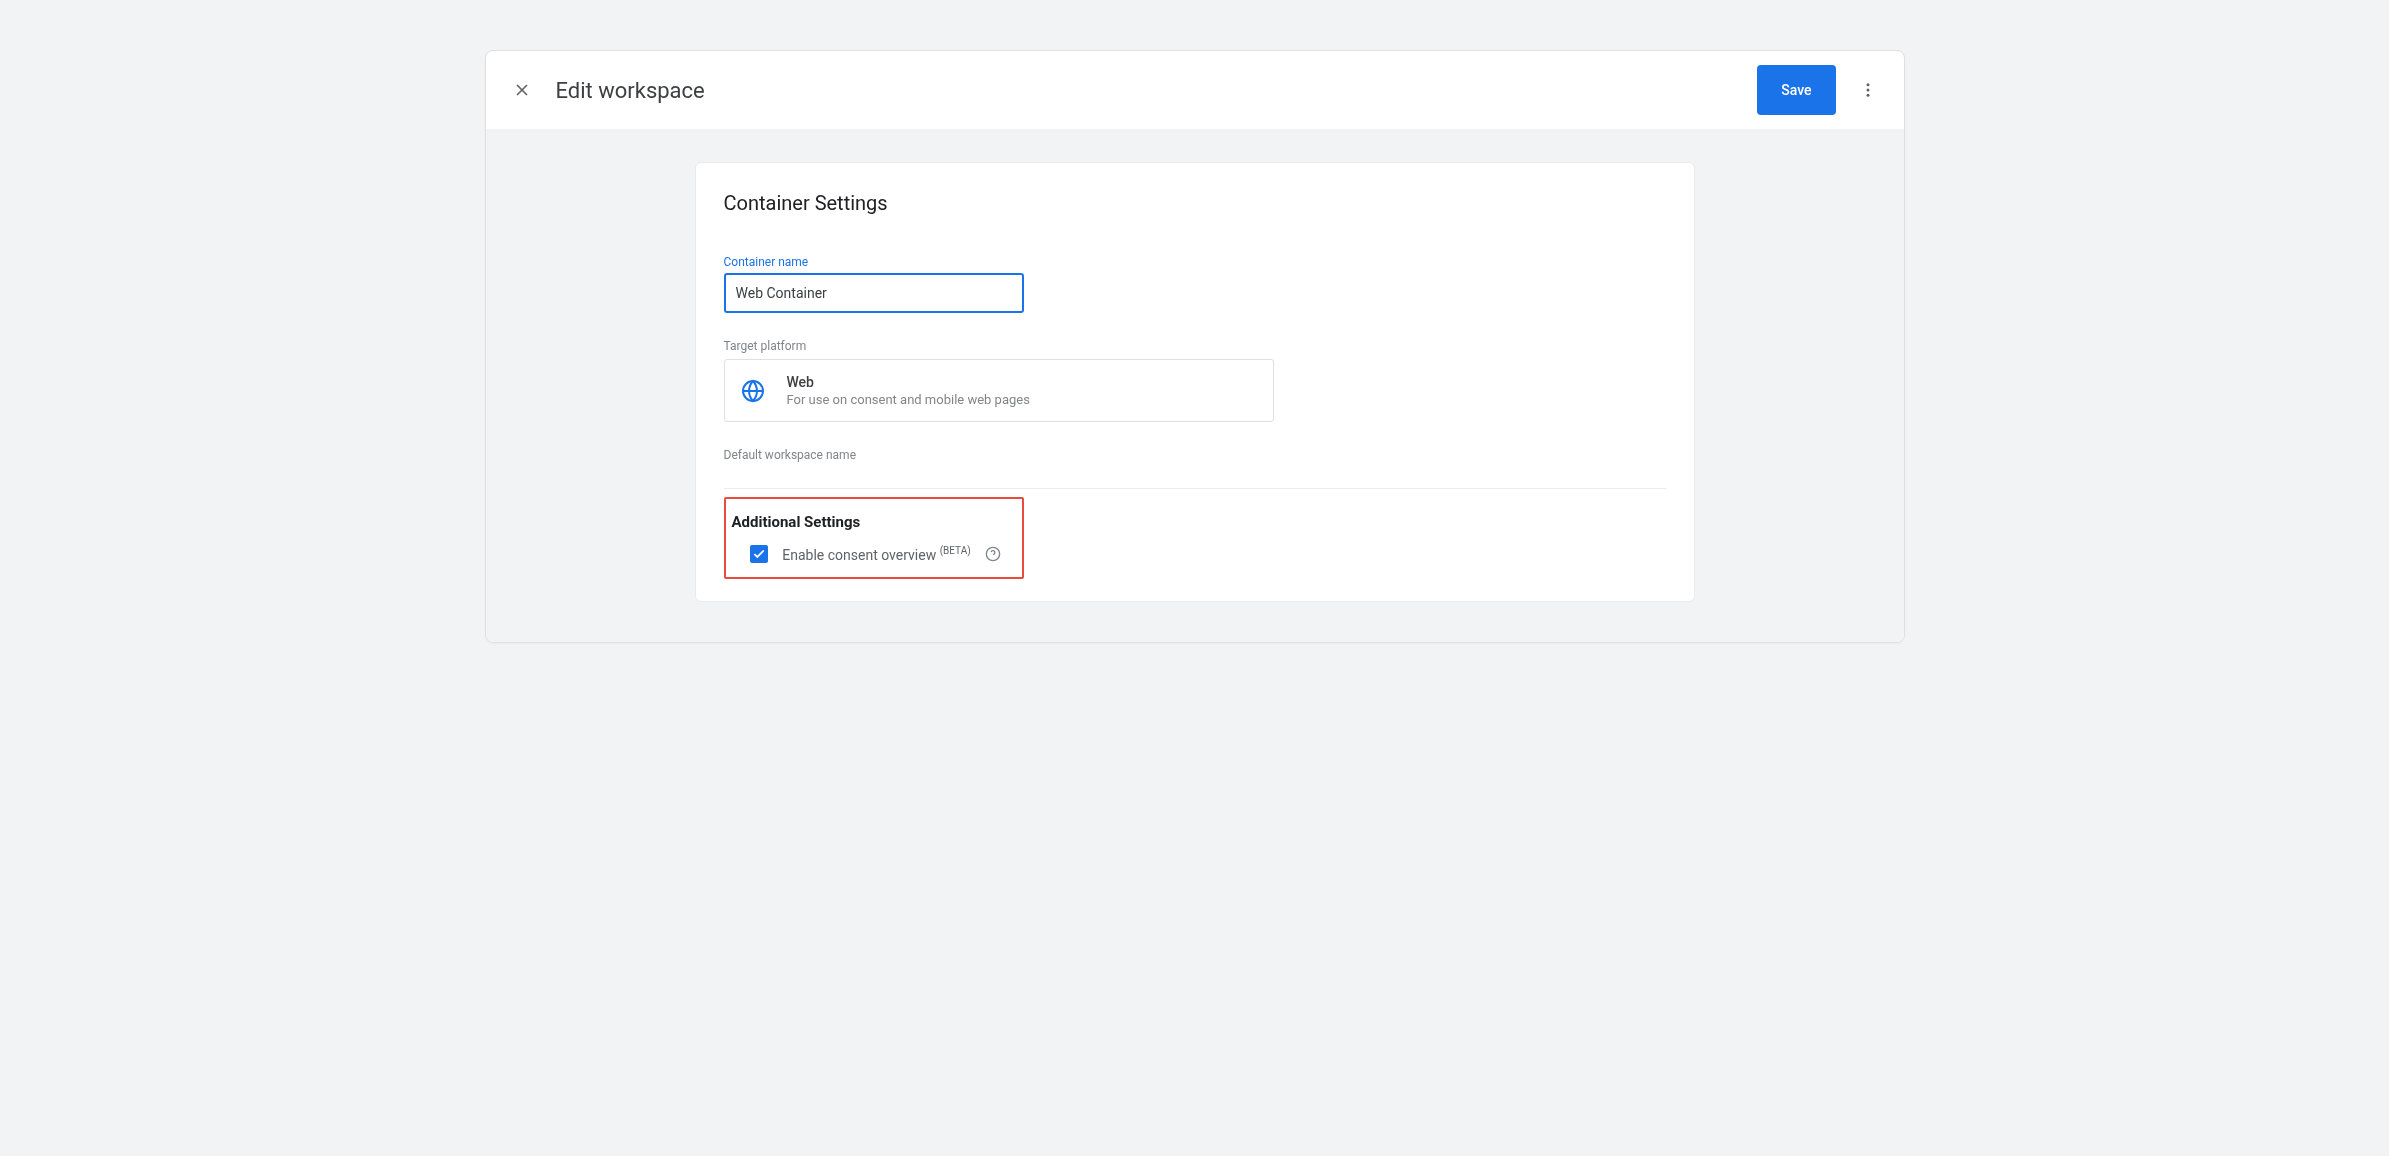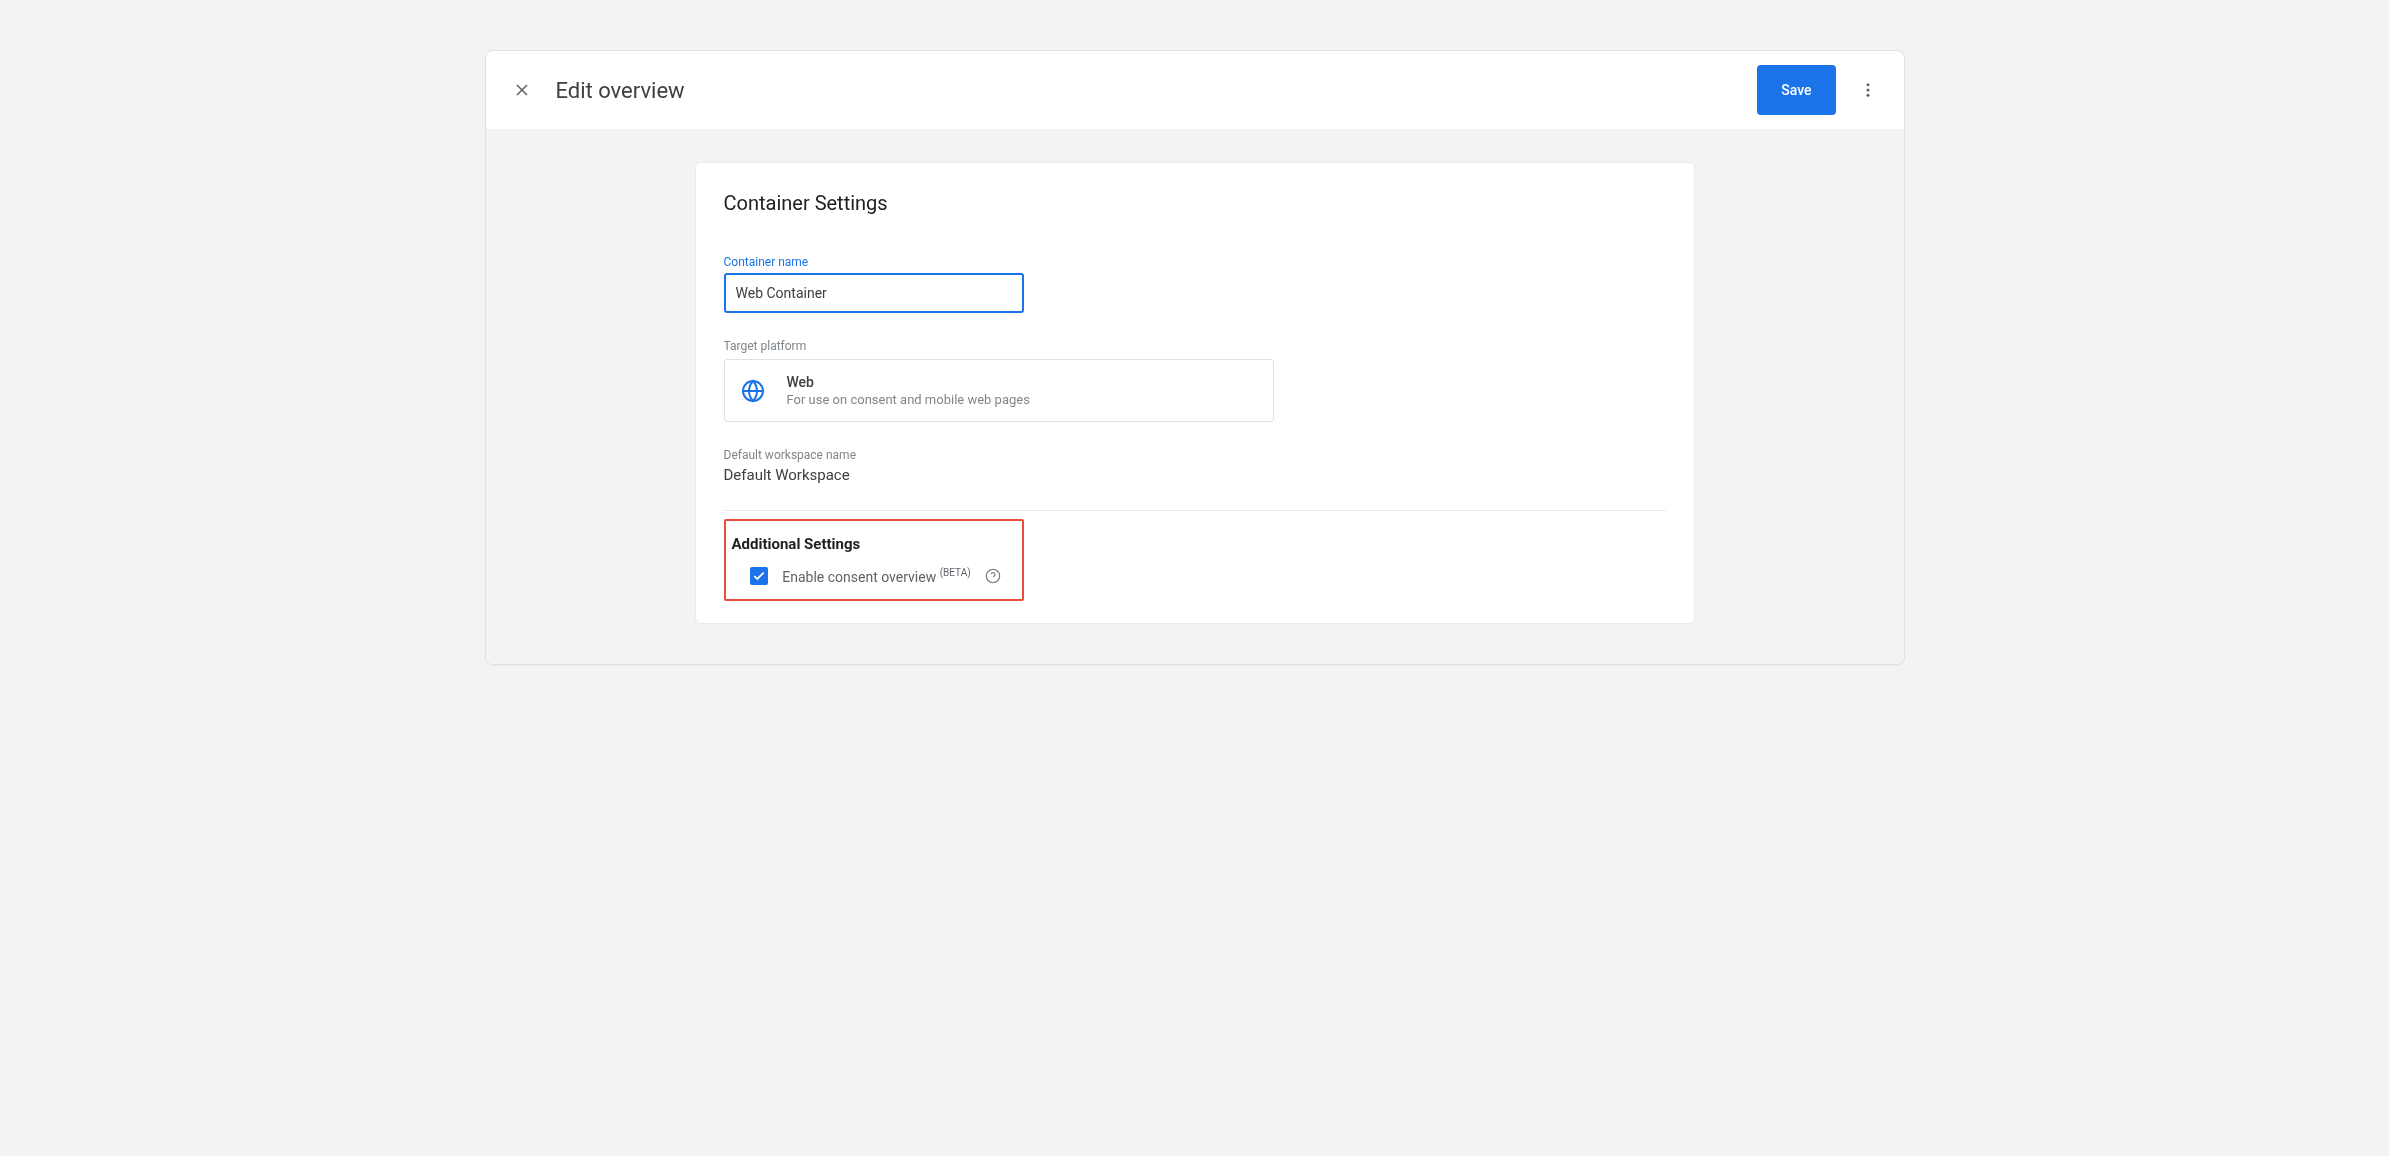--- a/index.html
+++ b/index.html
@@ -41,21 +41,21 @@
 <body>
 
 <div class="modal">
   <div class="header">
     <div class="close-btn">
       <svg viewBox="0 0 24 24" fill="none" stroke="currentColor" stroke-width="2">
           <line x1="18" y1="6" x2="6" y2="18"></line>
           <line x1="6" y1="6" x2="18" y2="18"></line>
         </svg>
     </div>
-    <div class="title">Edit overview</div>
+    <div class="title">Edit workspace</div>
     <div class="spacer"></div>
     <button class="save-btn">Save</button>
     <div class="more-btn">
       <svg viewBox="0 0 24 24" fill="currentColor">
           <circle cx="12" cy="5" r="2"></circle>
           <circle cx="12" cy="12" r="2"></circle>
           <circle cx="12" cy="19" r="2"></circle>
         </svg>
     </div>
   </div>
@@ -79,21 +79,20 @@
           </div>
           <div>
             <div class="platform-name">Web</div>
             <div class="platform-desc">For use on consent and mobile web pages</div>
           </div>
         </div>
       </div>
 
       <div class="section-gap">
         <div class="field-label gray">Default workspace name</div>
-        <div class="workspace-value">Default Workspace</div>
       </div>
 
       <hr class="divider">
 
       <div class="highlight-box">
         <div class="additional-title">Additional Settings</div>
         <div class="checkbox-row">
           <div class="checkbox">
             <svg viewBox="0 0 24 24" fill="none" stroke="currentColor" stroke-width="3">
                 <polyline points="20 6 9 17 4 12"></polyline>

